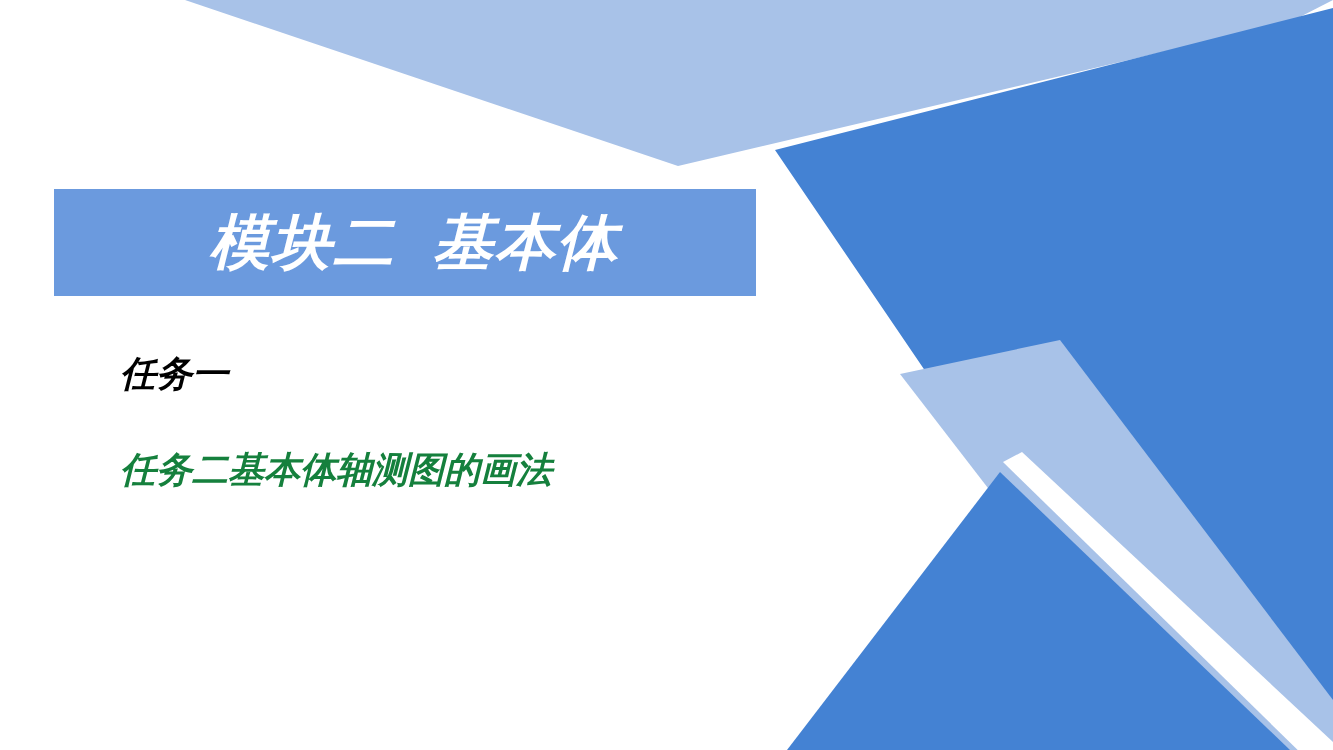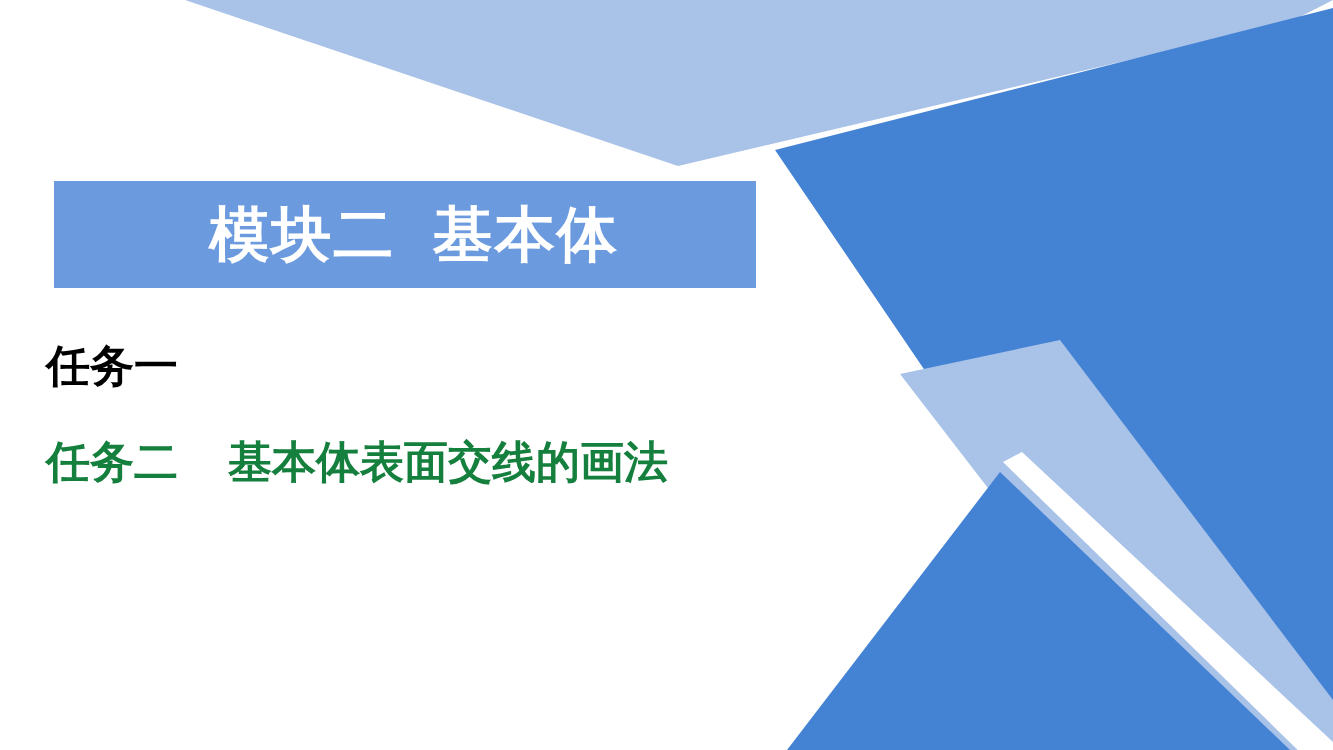--- a/index.html
+++ b/index.html
@@ -22,23 +22,24 @@
     position: absolute;
     left: 0;
     top: 0;
     width: 1333px;
     height: 750px;
     display: block;
   }
   #content {
     position: absolute;
     left: 0;
-    top: 0;
+    top: 8px;
     width: 1333px;
     height: 549px;
+    font-style: italic;
   }
   #title-banner {
     position: absolute;
     left: 54px;
     top: 181px;
     width: 702px;
     height: 107px;
     background: #6b9ade;
     display: flex;
     align-items: center;
@@ -57,24 +58,25 @@
   #task-list {
     position: absolute;
     left: 46px;
     top: 318px;
     width: 980px;
   }
   .task-item {
     display: flex;
     align-items: baseline;
     height: 96px;
-    font-size: 44px;
+    font-size: 36px;
     font-weight: bold;
     line-height: 96px;
     white-space: pre;
+    text-align: right;
   }
   .task-label {
     display: inline-block;
     min-width: 182px;
   }
   .task-title {
     display: inline-block;
   }
   .task-item.dark .task-label,
   .task-item.dark .task-title {
@@ -110,21 +112,21 @@
     </div>
 
     <div id="task-list">
 
       <div class="task-item dark">
         <span class="task-label">任务一</span>
       </div>
 
       <div class="task-item accent">
         <span class="task-label">任务二</span>
-        <span class="task-title">基本体表面交线的画法</span>
+        <span class="task-title">基本体轴测图的画法</span>
       </div>
 
       <div class="task-item dark">
       </div>
 
     </div>
 
   </div>
 </div>
 

